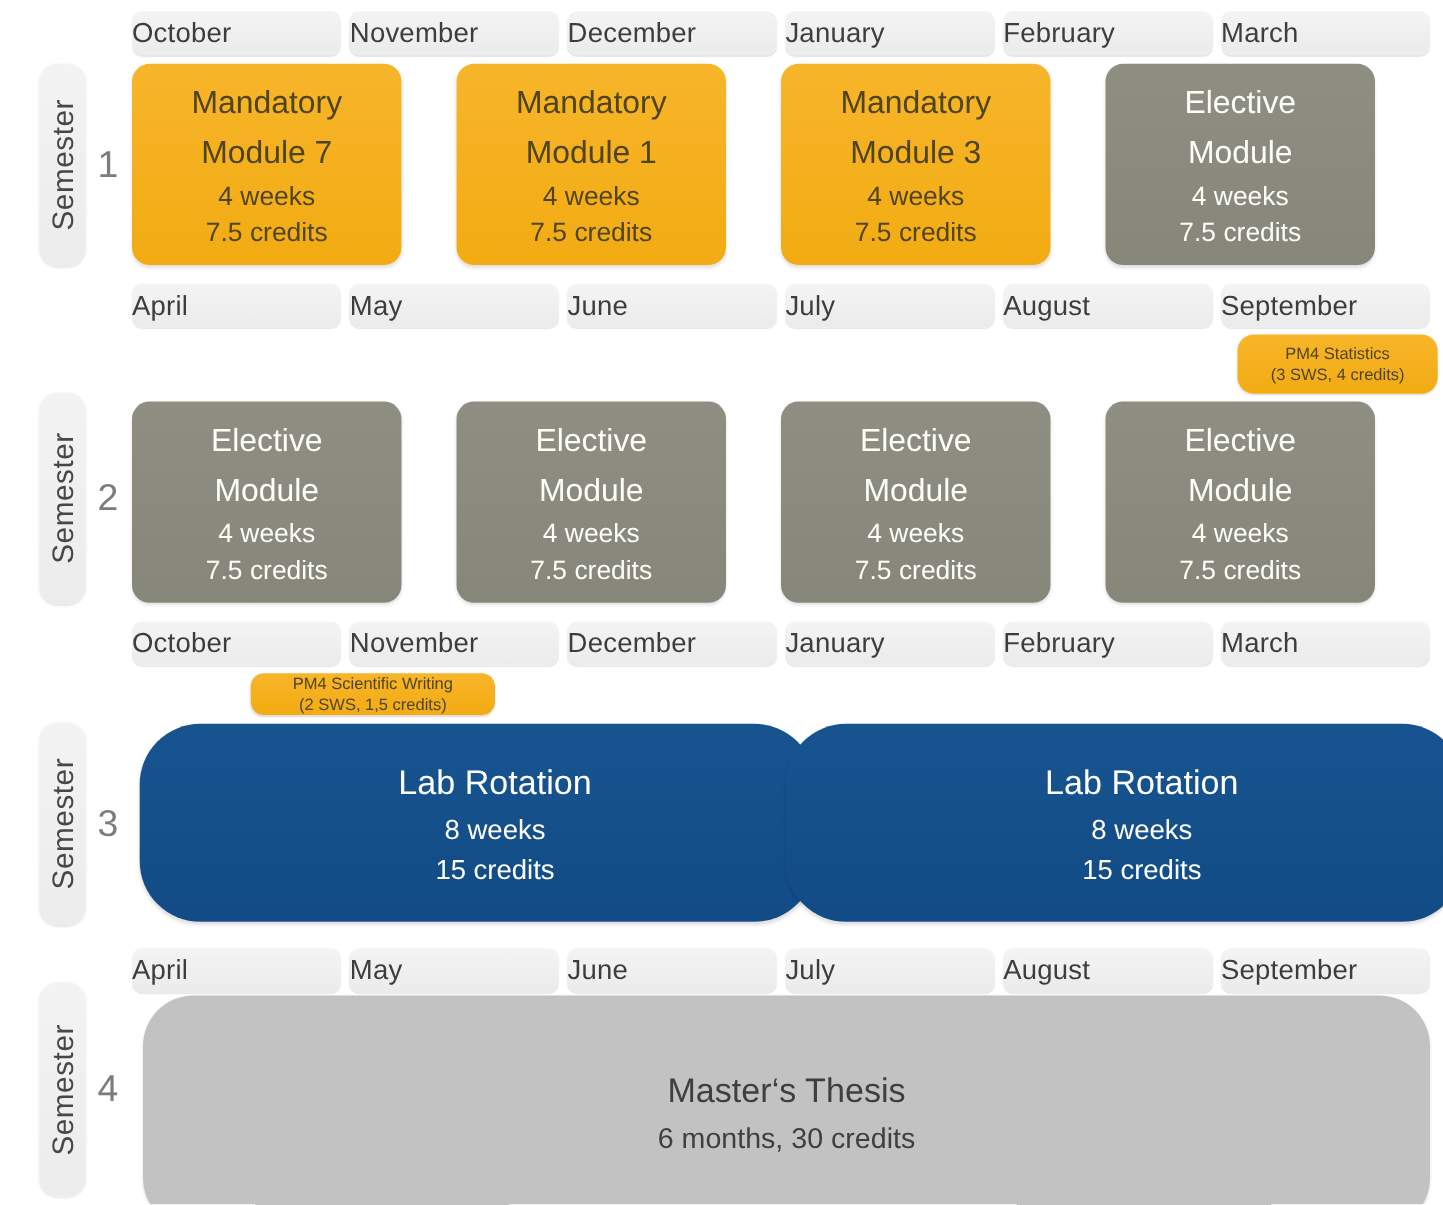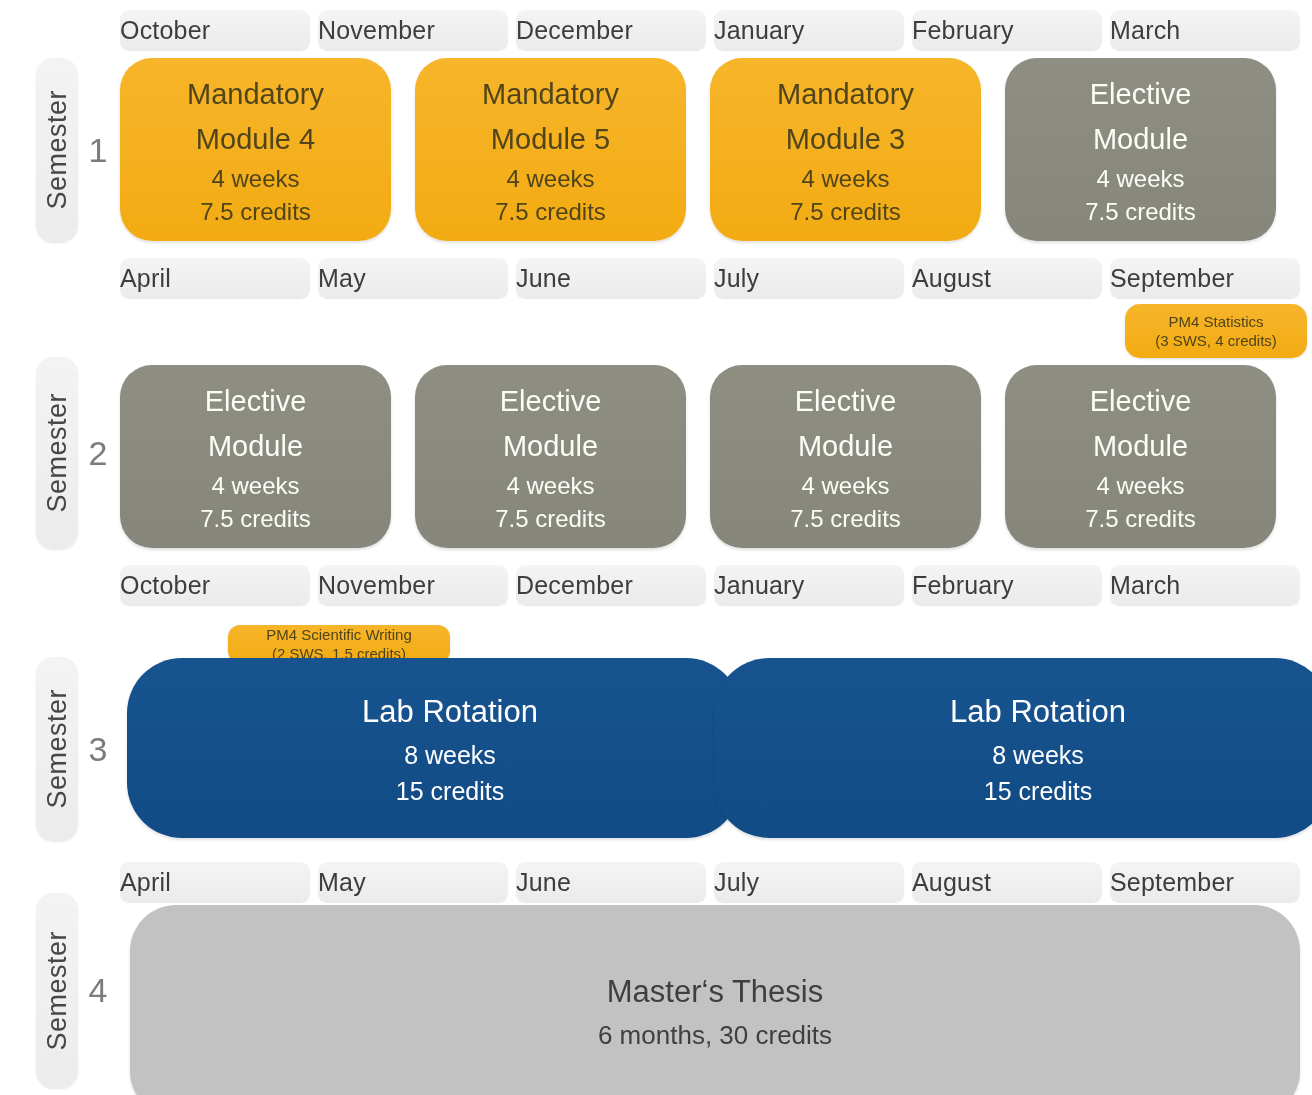--- a/index.html
+++ b/index.html
@@ -11,21 +11,21 @@
     position:absolute;width:190px;height:40px;border-radius:9px;
     background:linear-gradient(180deg,#f4f4f4 0%,#ebebeb 100%);
     box-shadow:0 1px 1px rgba(0,0,0,0.10);
     display:flex;align-items:center;
     font-size:25px;color:#3d3d3d;letter-spacing:0.2px;
   }
   .module{
     position:absolute;display:flex;flex-direction:column;align-items:center;justify-content:center;
     text-align:center;box-shadow:0 2px 3px rgba(0,0,0,0.12);
   }
-  .module.small{width:271px;height:183px;border-radius:32px;}
+  .module.small{width:245px;height:183px;border-radius:16px;}
   .module.mandatory{background:linear-gradient(180deg,#f7b52a 0%,#f2ab12 100%);color:#50451a;}
   .module.elective{background:linear-gradient(180deg,#8e8e83 0%,#86867b 100%);color:#fdfdf8;}
   .module .title{font-size:29px;line-height:45px;}
   .module .meta{font-size:24px;line-height:33px;}
   .module.lab{background:linear-gradient(180deg,#17548f 0%,#124b86 100%);color:#ffffff;border-radius:55px;height:180px;padding-left:32px;}
   .module.lab .title{font-size:31px;line-height:50px;}
   .module.lab .meta{font-size:25px;line-height:36px;text-align:center;}
   .module.thesis{background:#c2c2c2;color:#3f3f3f;border-radius:46px;}
   .module.thesis .title{font-size:31px;line-height:48px;}
   .module.thesis .meta{font-size:26px;line-height:38px;}
@@ -75,27 +75,27 @@
       <span>March</span>
     </div>
 
   <div class="sem-pill" style="top:58px;height:184px;">
     <span class="sem-label">Semester</span>
   </div>
   <div class="sem-num" style="top:58px;height:184px;">1</div>
 
   <div class="module small mandatory" style="left:120px;top:58px;">
     <div class="title">Mandatory</div>
-    <div class="title">Module 4</div>
+    <div class="title">Module 7</div>
     <div class="meta">4 weeks</div>
     <div class="meta">7.5 credits</div>
   </div>
   <div class="module small mandatory" style="left:415px;top:58px;">
     <div class="title">Mandatory</div>
-    <div class="title">Module 5</div>
+    <div class="title">Module 1</div>
     <div class="meta">4 weeks</div>
     <div class="meta">7.5 credits</div>
   </div>
   <div class="module small mandatory" style="left:710px;top:58px;">
     <div class="title">Mandatory</div>
     <div class="title">Module 3</div>
     <div class="meta">4 weeks</div>
     <div class="meta">7.5 credits</div>
   </div>
   <div class="module small elective" style="left:1005px;top:58px;">
@@ -171,21 +171,21 @@
   <div class="month-pill" style="left:714px;top:565px;">
       <span>January</span>
     </div>
   <div class="month-pill" style="left:912px;top:565px;">
       <span>February</span>
     </div>
   <div class="month-pill" style="left:1110px;top:565px;">
       <span>March</span>
     </div>
 
-  <div class="badge" style="left:228px;top:625px;width:222px;height:38px;">
+  <div class="badge" style="left:228px;top:612px;width:222px;height:38px;">
     <div class="b-line">PM4 Scientific Writing</div>
     <div class="b-line">(2 SWS, 1,5 credits)</div>
   </div>
 
   <div class="sem-pill" style="top:657px;height:184px;">
     <span class="sem-label">Semester</span>
   </div>
   <div class="sem-num" style="top:657px;height:184px;">3</div>
 
   <div class="module lab" style="left:127px;top:658px;width:582px;">

